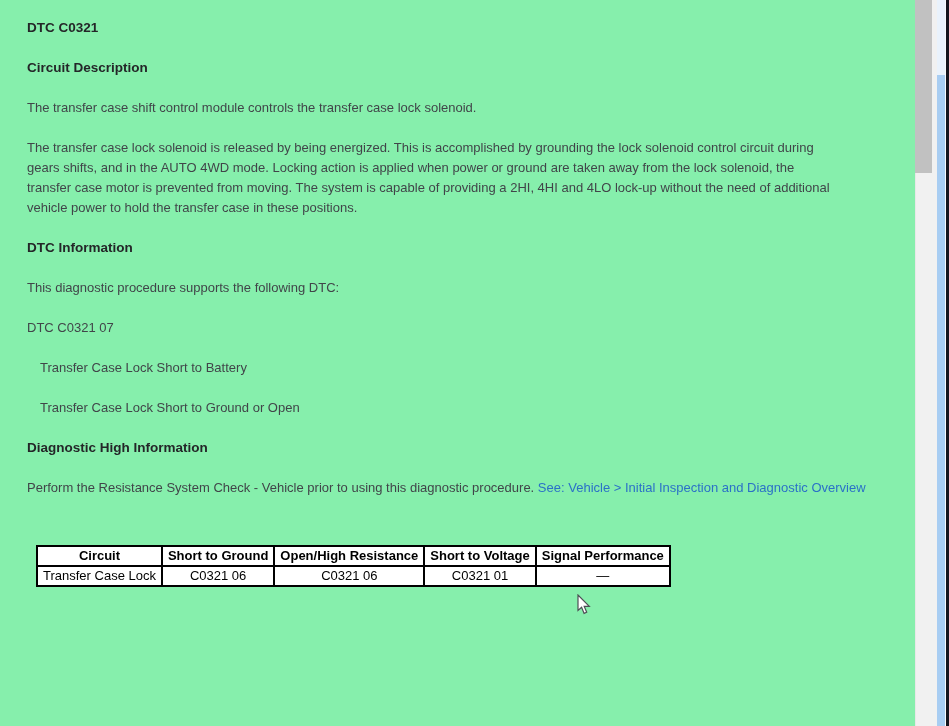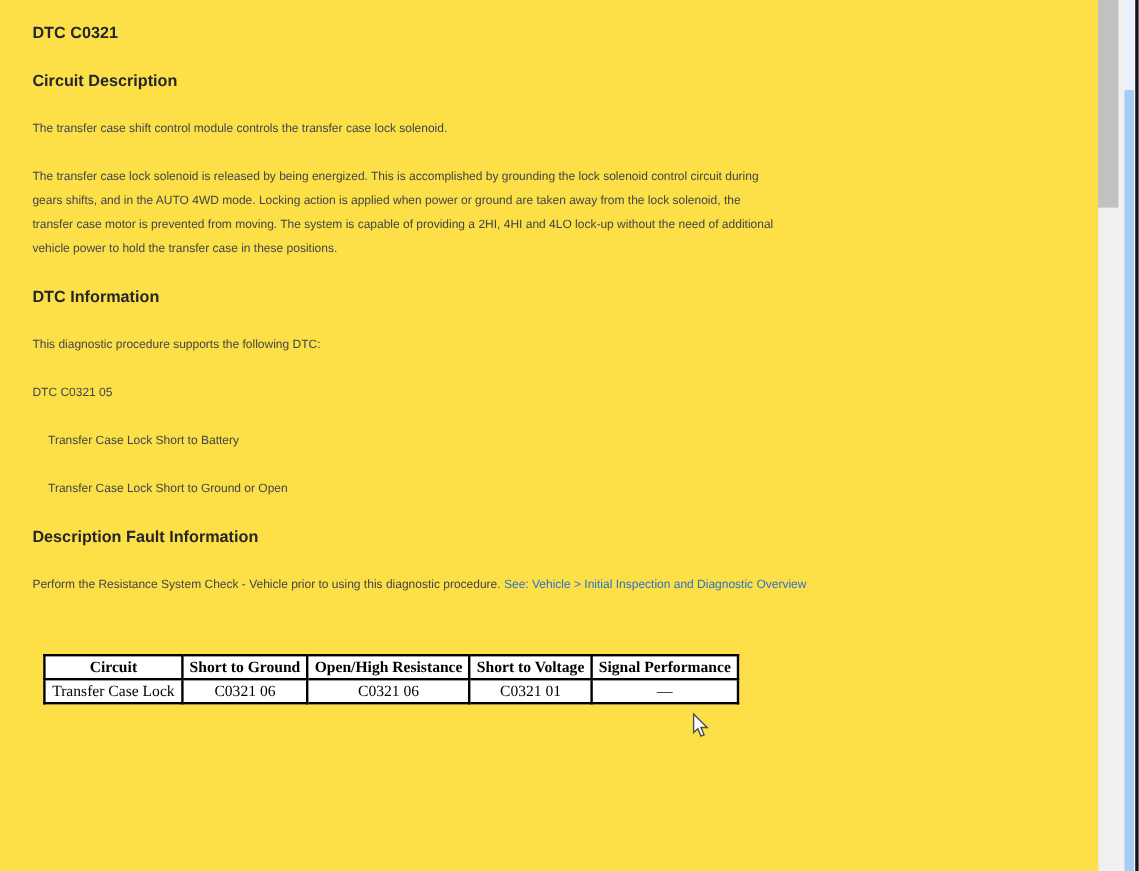--- a/index.html
+++ b/index.html
@@ -13,51 +13,51 @@
     position: relative;
     width: 949px; height: 726px;
     background: #ffffff;
   }
   
   .doc {
     position: absolute;
     left: 0; top: 0;
     width: 915px; height: 726px;
     padding: 18px 12px 0 27px;
-    background: #fde047;
+    background: #86efac;
     overflow: hidden;
   }
   .doc h2 {
     font-size: 13.5px;
     line-height: 20px;
     font-weight: 700;
     color: #242628;
     margin: 0 0 20px 0;
   }
   .doc p {
-    font-size: 10px;
+    font-size: 13px;
     line-height: 20px;
     font-weight: 400;
     color: #414549;
     margin: 0 0 20px 0;
     max-width: 880px;
   }
   .doc p.preline { white-space: pre-line; }
   .doc p.indent { padding-left: 13px; }
   .doc a.doclink {
     color: #2b71c7;
     text-decoration: none;
     cursor: pointer;
     text-align: center;
   }
   
   table.fault {
     border-collapse: collapse;
     margin: 47px 0 12px 9px;
-    font-family: Liberation Serif, serif;
+    font-family: Liberation Sans, sans-serif;
     color: #000000;
     background: #ffffff;
   }
   table.fault th, table.fault td {
     border: 2px solid #000000;
     font-size: 13px;
     line-height: 16px;
     text-align: center;
     padding: 1px 5px;
     height: 20px;
@@ -131,28 +131,28 @@
     <p class="preline">The transfer case lock solenoid is released by being energized. This is accomplished by grounding the lock solenoid control circuit during
 gears shifts, and in the AUTO 4WD mode. Locking action is applied when power or ground are taken away from the lock solenoid, the
 transfer case motor is prevented from moving. The system is capable of providing a 2HI, 4HI and 4LO lock-up without the need of additional
 vehicle power to hold the transfer case in these positions.</p>
 
 
     <h2>DTC Information</h2>
 
     <p>This diagnostic procedure supports the following DTC:</p>
 
-    <p>DTC C0321 05</p>
+    <p>DTC C0321 07</p>
 
     <p class="indent">Transfer Case Lock Short to Battery</p>
 
 
     <p class="indent">Transfer Case Lock Short to Ground or Open</p>
 
-    <h2>Description Fault Information</h2>
+    <h2>Diagnostic High Information</h2>
 
     <p><span>Perform the Resistance System Check - Vehicle prior to using this diagnostic procedure. </span><a class="doclink" href="#">See: Vehicle &gt; Initial Inspection and Diagnostic Overview</a></p>
 
     <table class="fault">
       <colgroup>
         <col class="c1">
           <col class="c2">
           <col class="c3">
           <col class="c4">
           <col class="c5">

